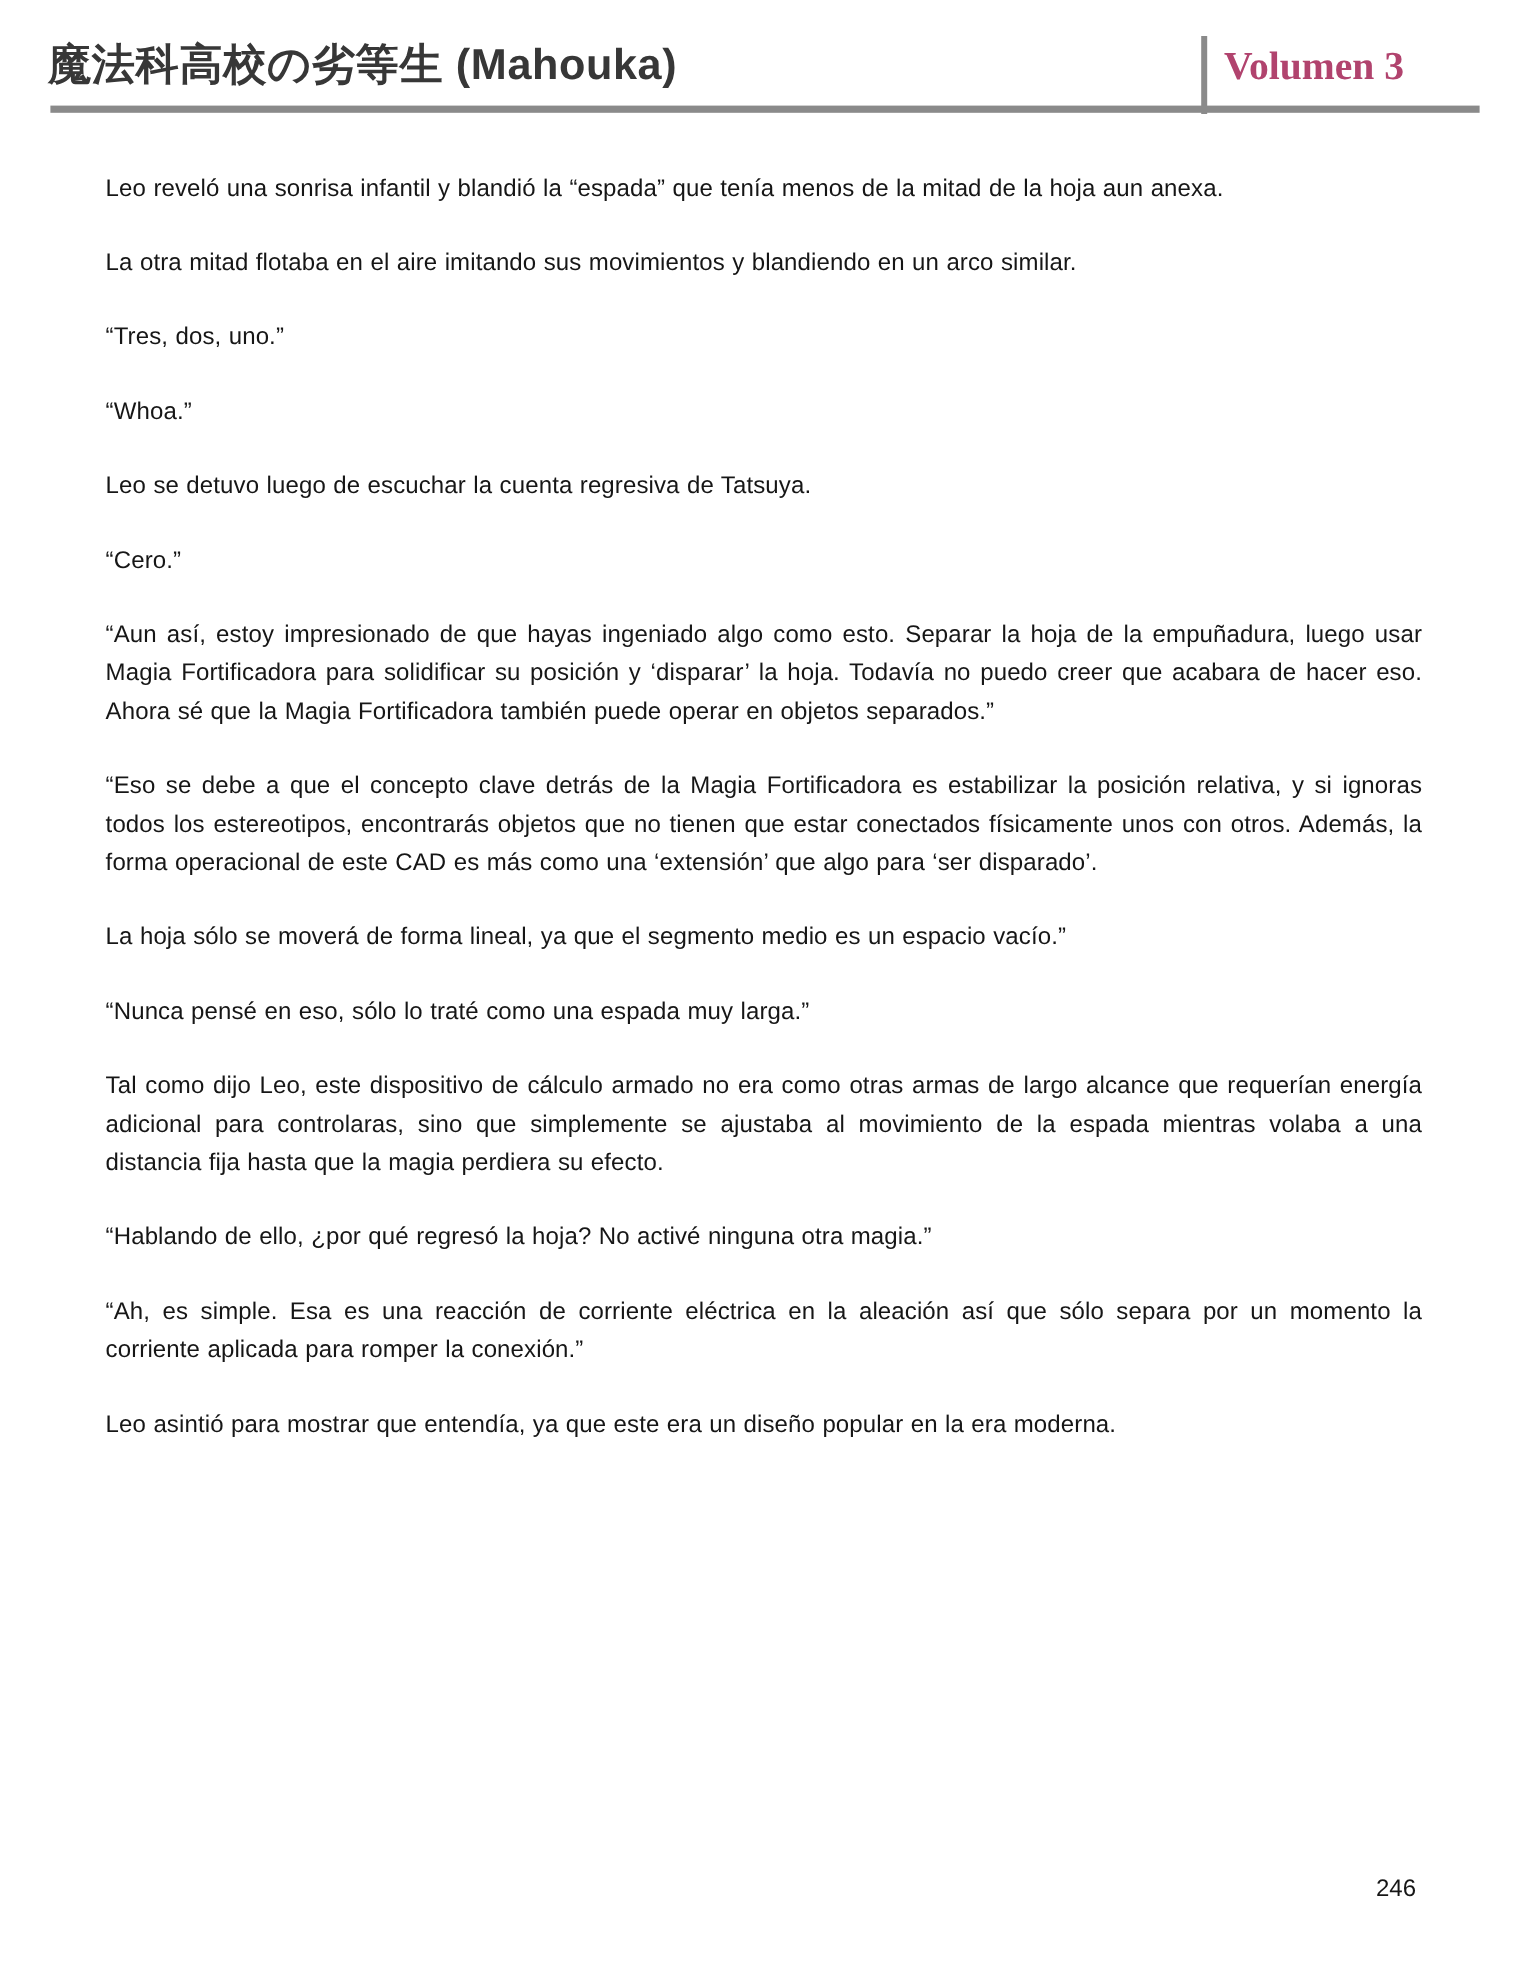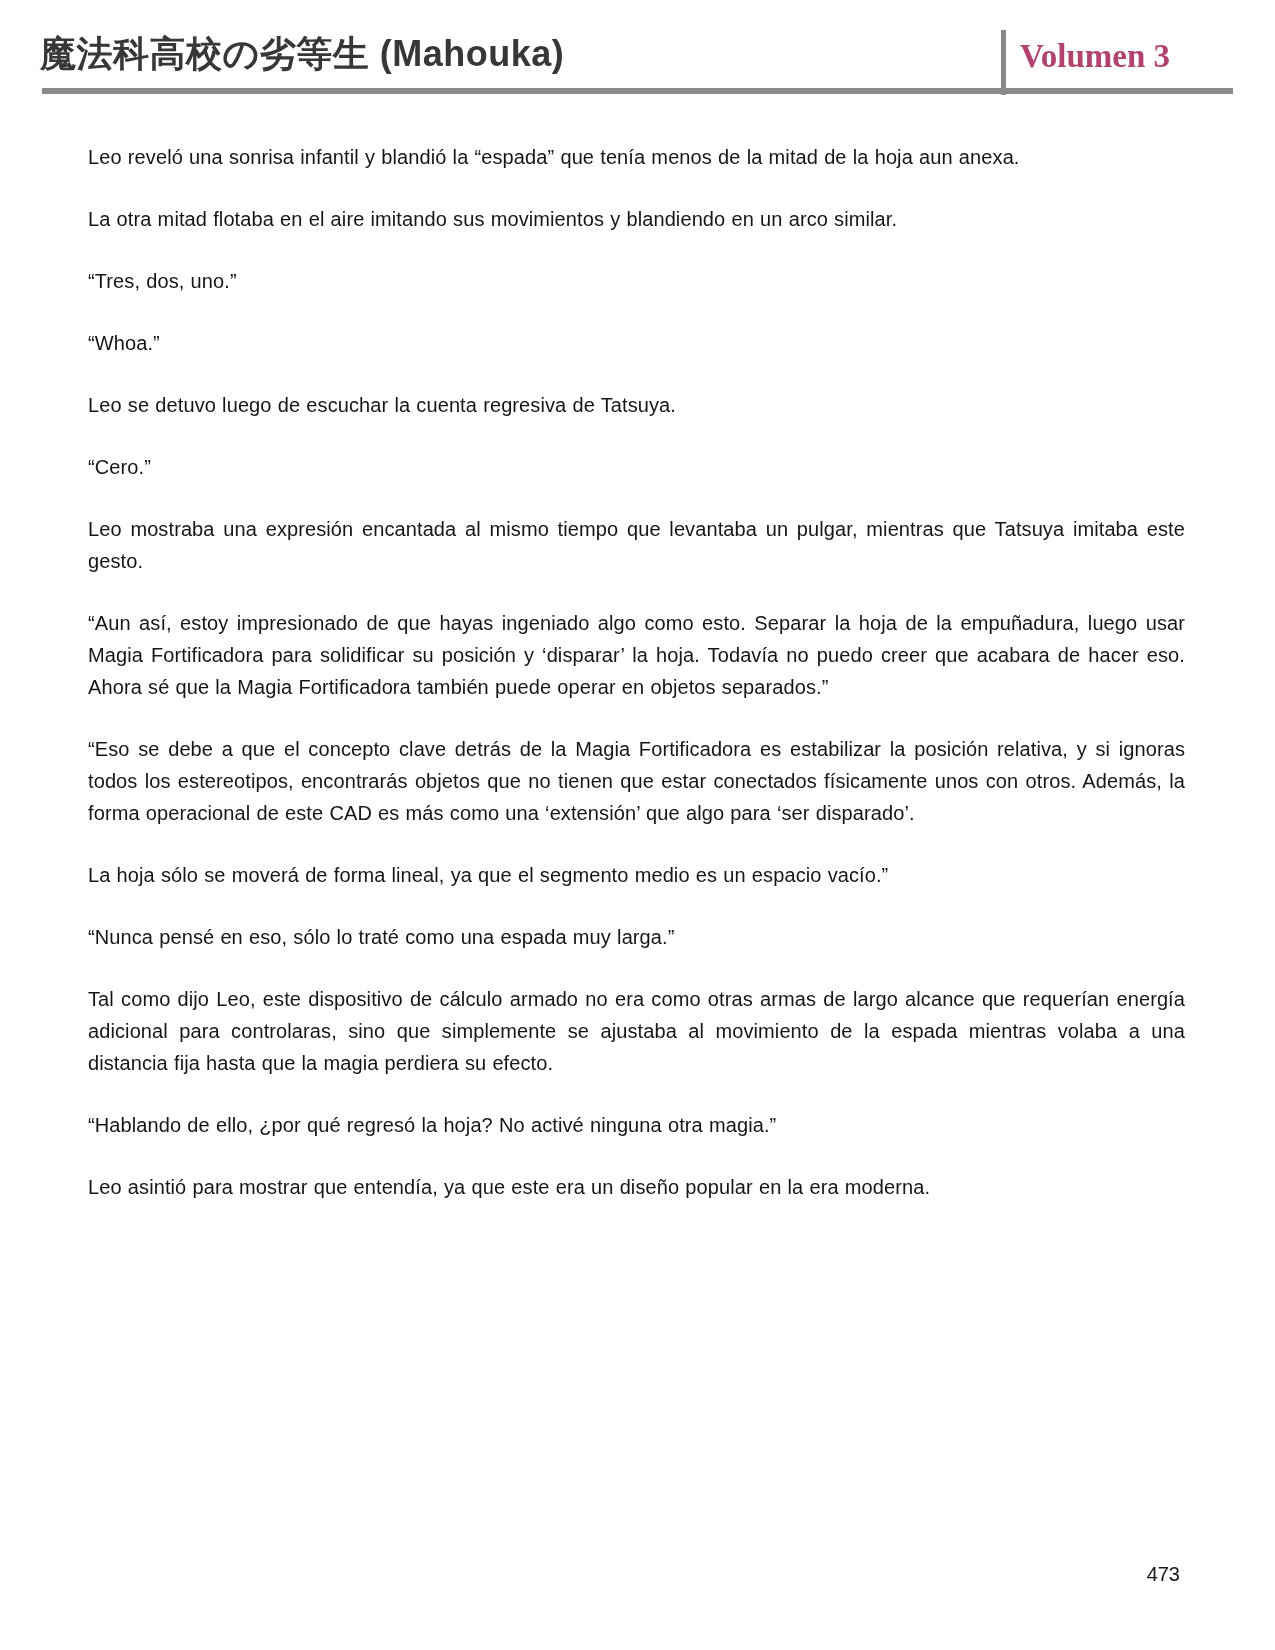--- a/index.html
+++ b/index.html
@@ -97,25 +97,25 @@
 
   <div class="header-rule"></div>
 
   <div class="content">
     <p>Leo reveló una sonrisa infantil y blandió la “espada” que tenía menos de la mitad de la hoja aun anexa.</p>
     <p>La otra mitad flotaba en el aire imitando sus movimientos y blandiendo en un arco similar.</p>
     <p>“Tres, dos, uno.”</p>
     <p>“Whoa.”</p>
     <p>Leo se detuvo luego de escuchar la cuenta regresiva de Tatsuya.</p>
     <p>“Cero.”</p>
-    <p>Leo mostraba una expresión encantada al mismo tiempo que levantaba un pulgar, mientras que Tatsuya imitaba este gesto.</p>
     <p>“Aun así, estoy impresionado de que hayas ingeniado algo como esto. Separar la hoja de la empuñadura, luego usar Magia Fortificadora para solidificar su posición y ‘disparar’ la hoja. Todavía no puedo creer que acabara de hacer eso. Ahora sé que la Magia Fortificadora también puede operar en objetos separados.”</p>
     <p>“Eso se debe a que el concepto clave detrás de la Magia Fortificadora es estabilizar la posición relativa, y si ignoras todos los estereotipos, encontrarás objetos que no tienen que estar conectados físicamente unos con otros. Además, la forma operacional de este CAD es más como una ‘extensión’ que algo para ‘ser disparado’.</p>
     <p>La hoja sólo se moverá de forma lineal, ya que el segmento medio es un espacio vacío.”</p>
     <p>“Nunca pensé en eso, sólo lo traté como una espada muy larga.”</p>
     <p>Tal como dijo Leo, este dispositivo de cálculo armado no era como otras armas de largo alcance que requerían energía adicional para controlaras, sino que simplemente se ajustaba al movimiento de la espada mientras volaba a una distancia fija hasta que la magia perdiera su efecto.</p>
     <p>“Hablando de ello, ¿por qué regresó la hoja? No activé ninguna otra magia.”</p>
+    <p>“Ah, es simple. Esa es una reacción de corriente eléctrica en la aleación así que sólo separa por un momento la corriente aplicada para romper la conexión.”</p>
     <p>Leo asintió para mostrar que entendía, ya que este era un diseño popular en la era moderna.</p>
   </div>
 
-  <div class="page-number">473</div>
+  <div class="page-number">246</div>
 
 </div>
 
 </body></html>

